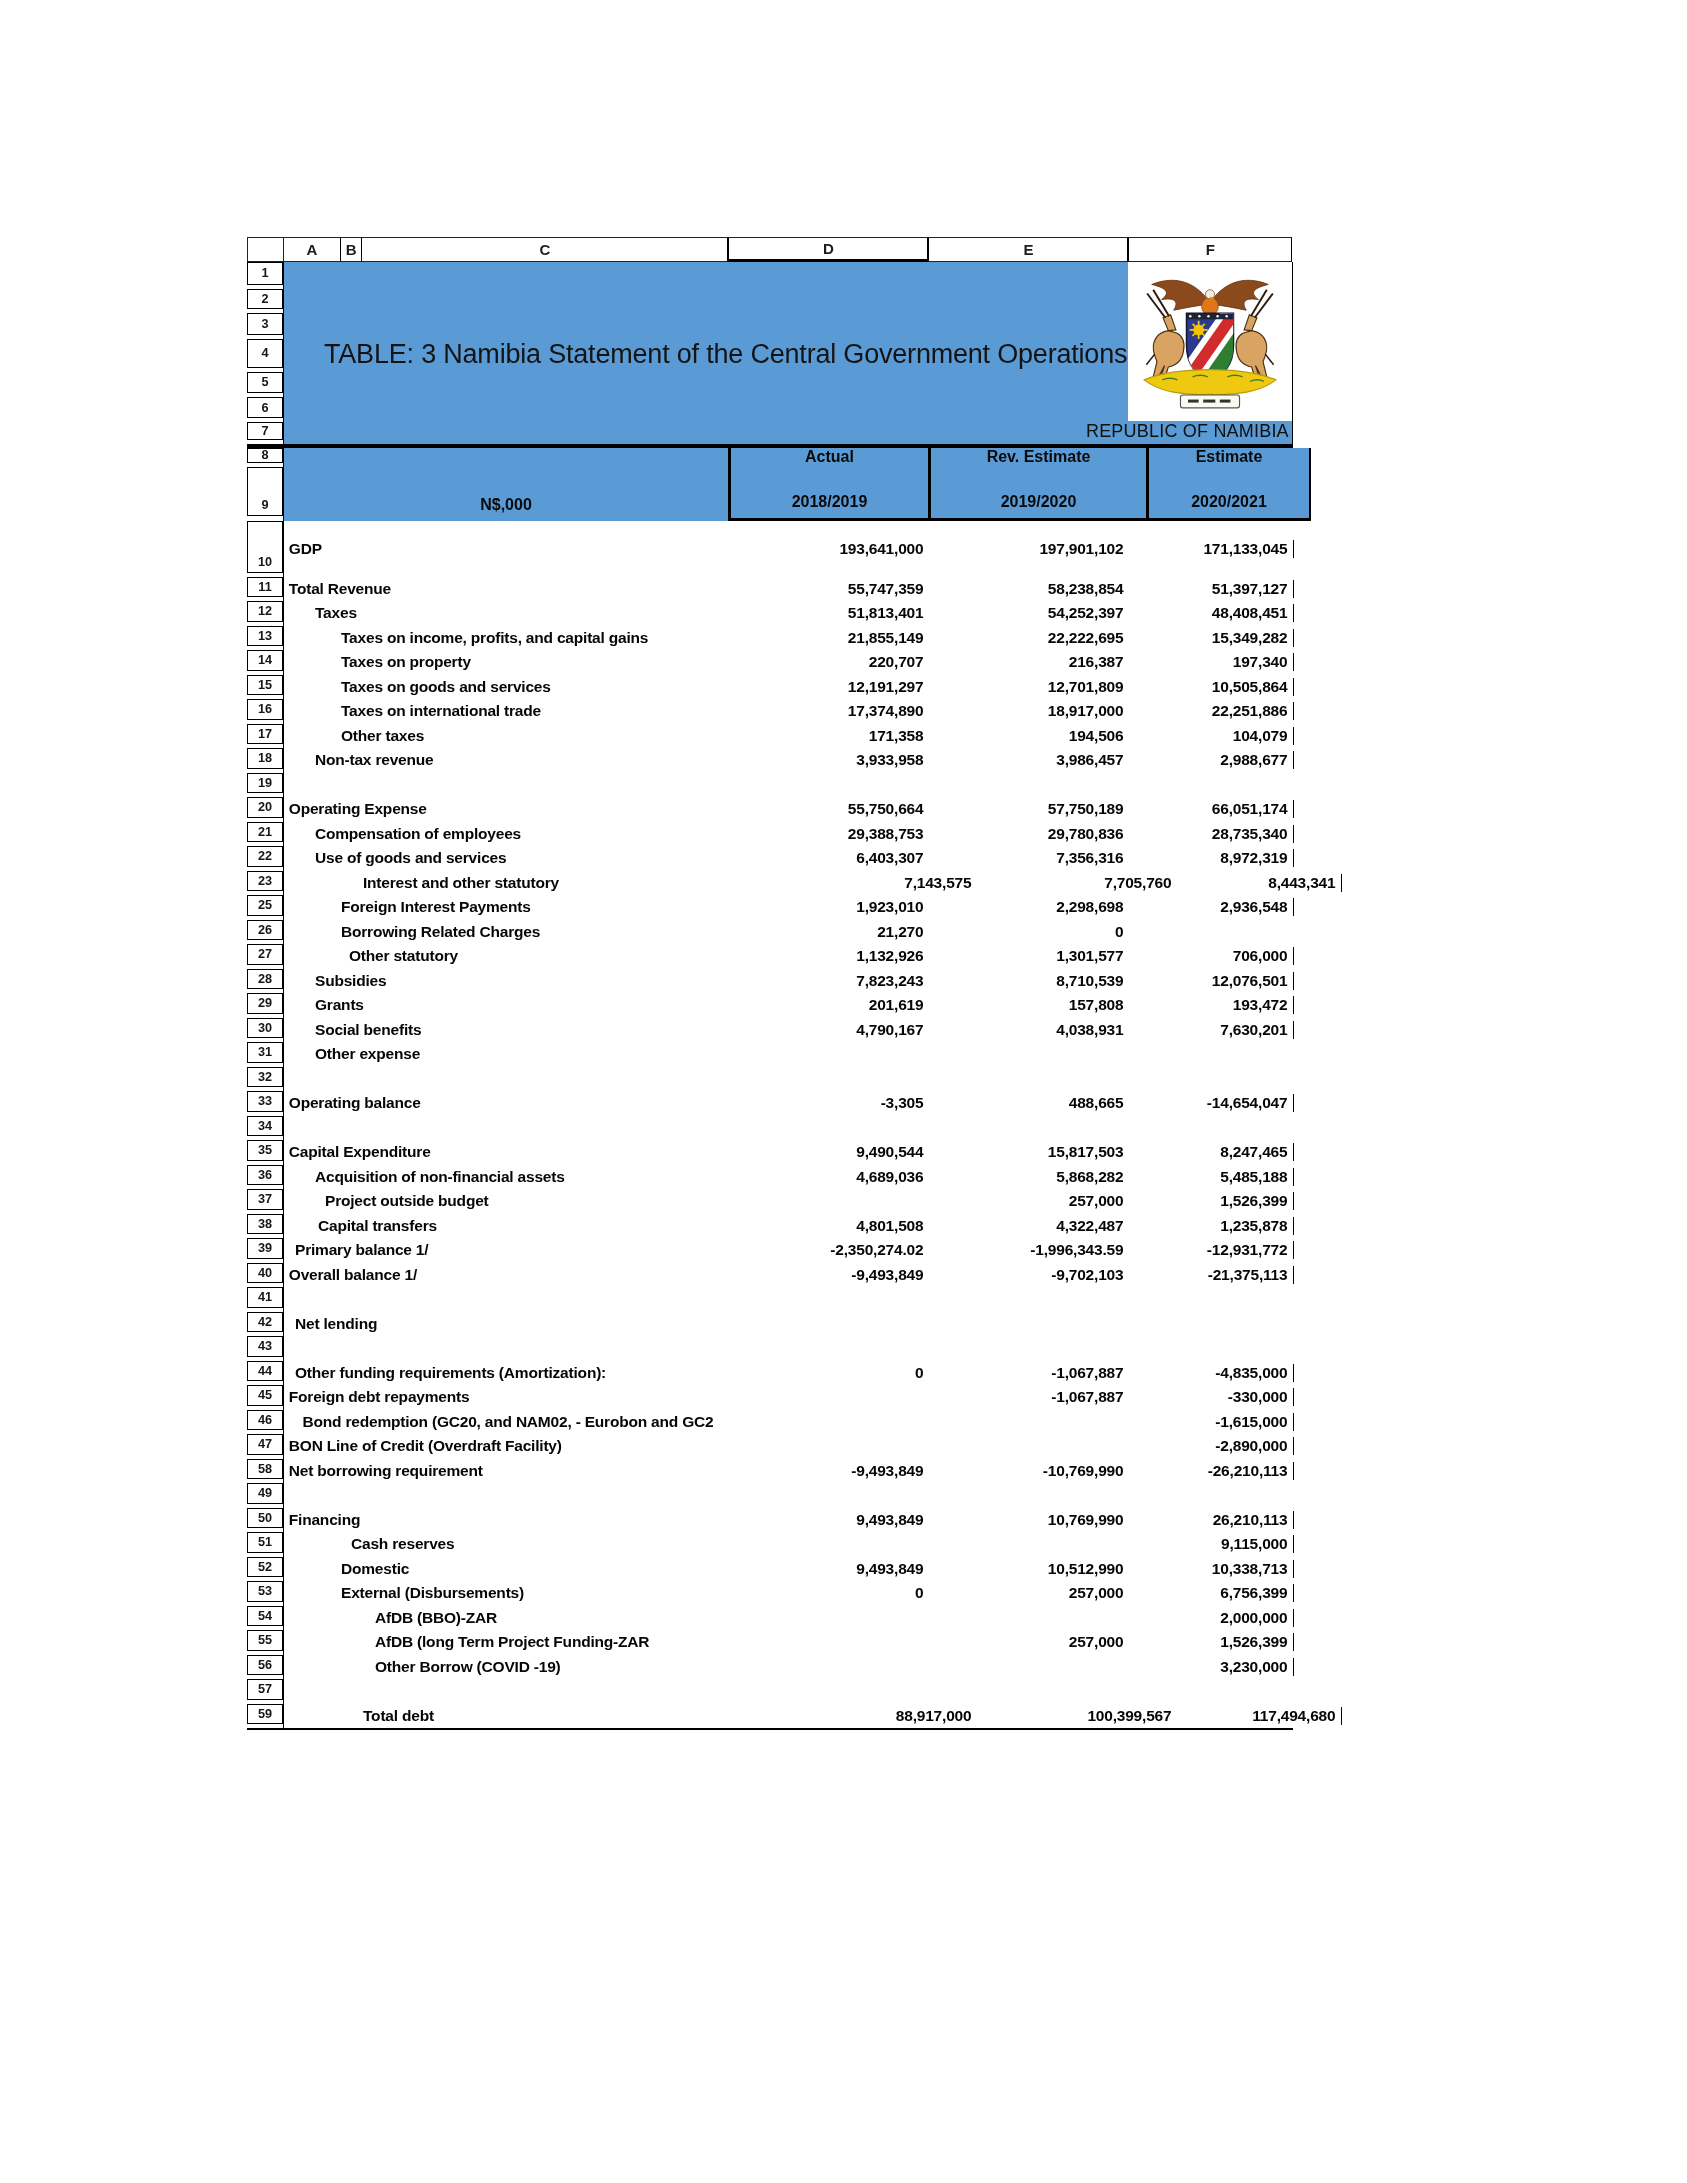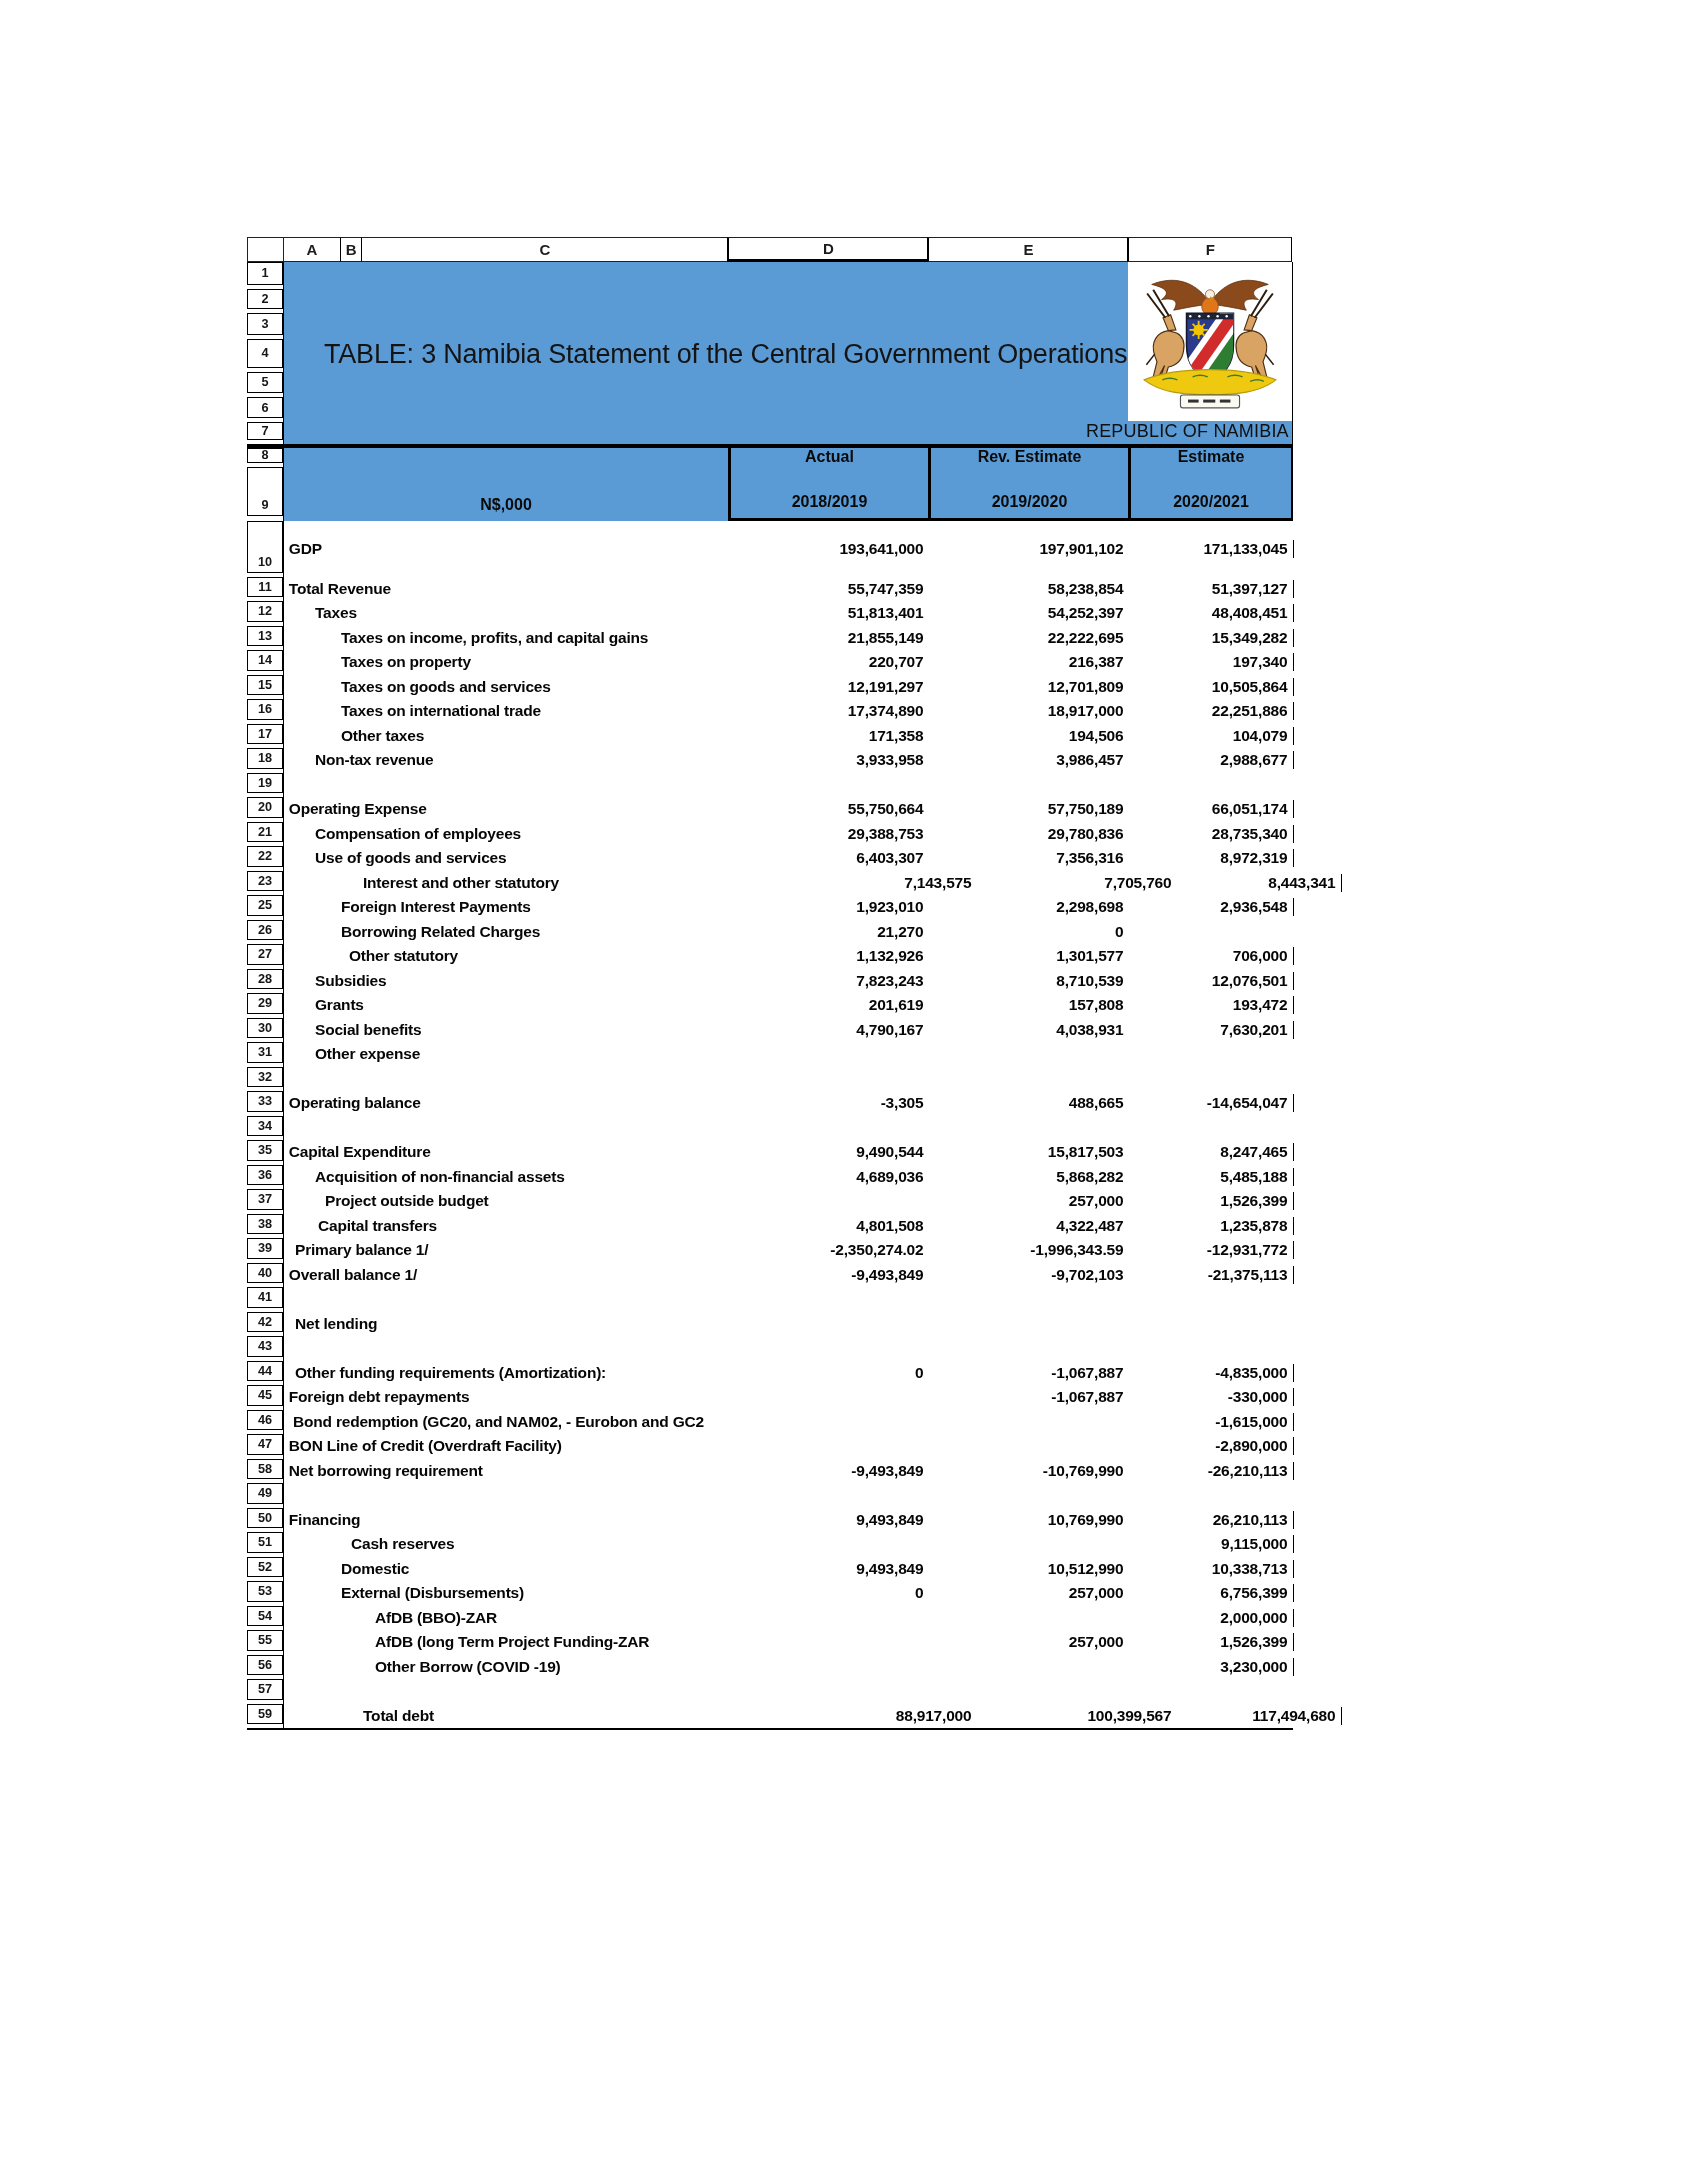--- a/index.html
+++ b/index.html
@@ -68,21 +68,21 @@
   .h-c{
     width:445px; background:var(--band-blue); border-left:1.6px solid #000;
     display:flex; align-items:flex-end; justify-content:center; padding-bottom:7.1px;
     font-weight:700; font-size:16px;
   }
   .h-col{
     background:var(--band-blue); border-left:3.2px solid #000; border-bottom:3.2px solid #000;
     display:flex; flex-direction:column; justify-content:space-between; align-items:center;
     padding-top:0.8px; padding-bottom:6.4px; font-weight:700; font-size:16px;
   }
-  .h-d{width:200px;} .h-e{width:200px;} .h-f{width:165px; border-right:2.4px solid #000;}
+  .h-d{width:200px;} .h-e{width:218px;} .h-f{width:165px; border-right:2.4px solid #000;}
 
   
   .datarows{border-bottom:2.4px solid #000;}
   .row{display:flex; height:24.5px;}
   .row.tall{height:56px;}
   .rowbody{
     display:flex; flex:1; align-items:center; border-left:1.6px solid #000;
     font-weight:700; font-size:15.5px; letter-spacing:-0.2px; color:#060606;
   }
   .lbl{width:445px; flex:0 0 445px; white-space:nowrap; overflow:visible;}
@@ -612,21 +612,21 @@
         <div class="val vd"></div>
         <div class="val ve">-1,067,887</div>
         <div class="val vf">-330,000</div>
       </div>
     </div>
       <div class="row">
       <div class="rnwrap">
           <div class="rnbox rn">46</div>
         </div>
       <div class="rowbody">
-        <div class="lbl" style="padding-left: 9px;">Bond redemption (GC20, and NAM02, - Eurobon and GC2</div>
+        <div class="lbl" style="padding-left: 3px; text-align: center;">Bond redemption (GC20, and NAM02, - Eurobon and GC2</div>
         <div class="val vd"></div>
         <div class="val ve"></div>
         <div class="val vf">-1,615,000</div>
       </div>
     </div>
       <div class="row">
       <div class="rnwrap">
           <div class="rnbox rn">47</div>
         </div>
       <div class="rowbody">

